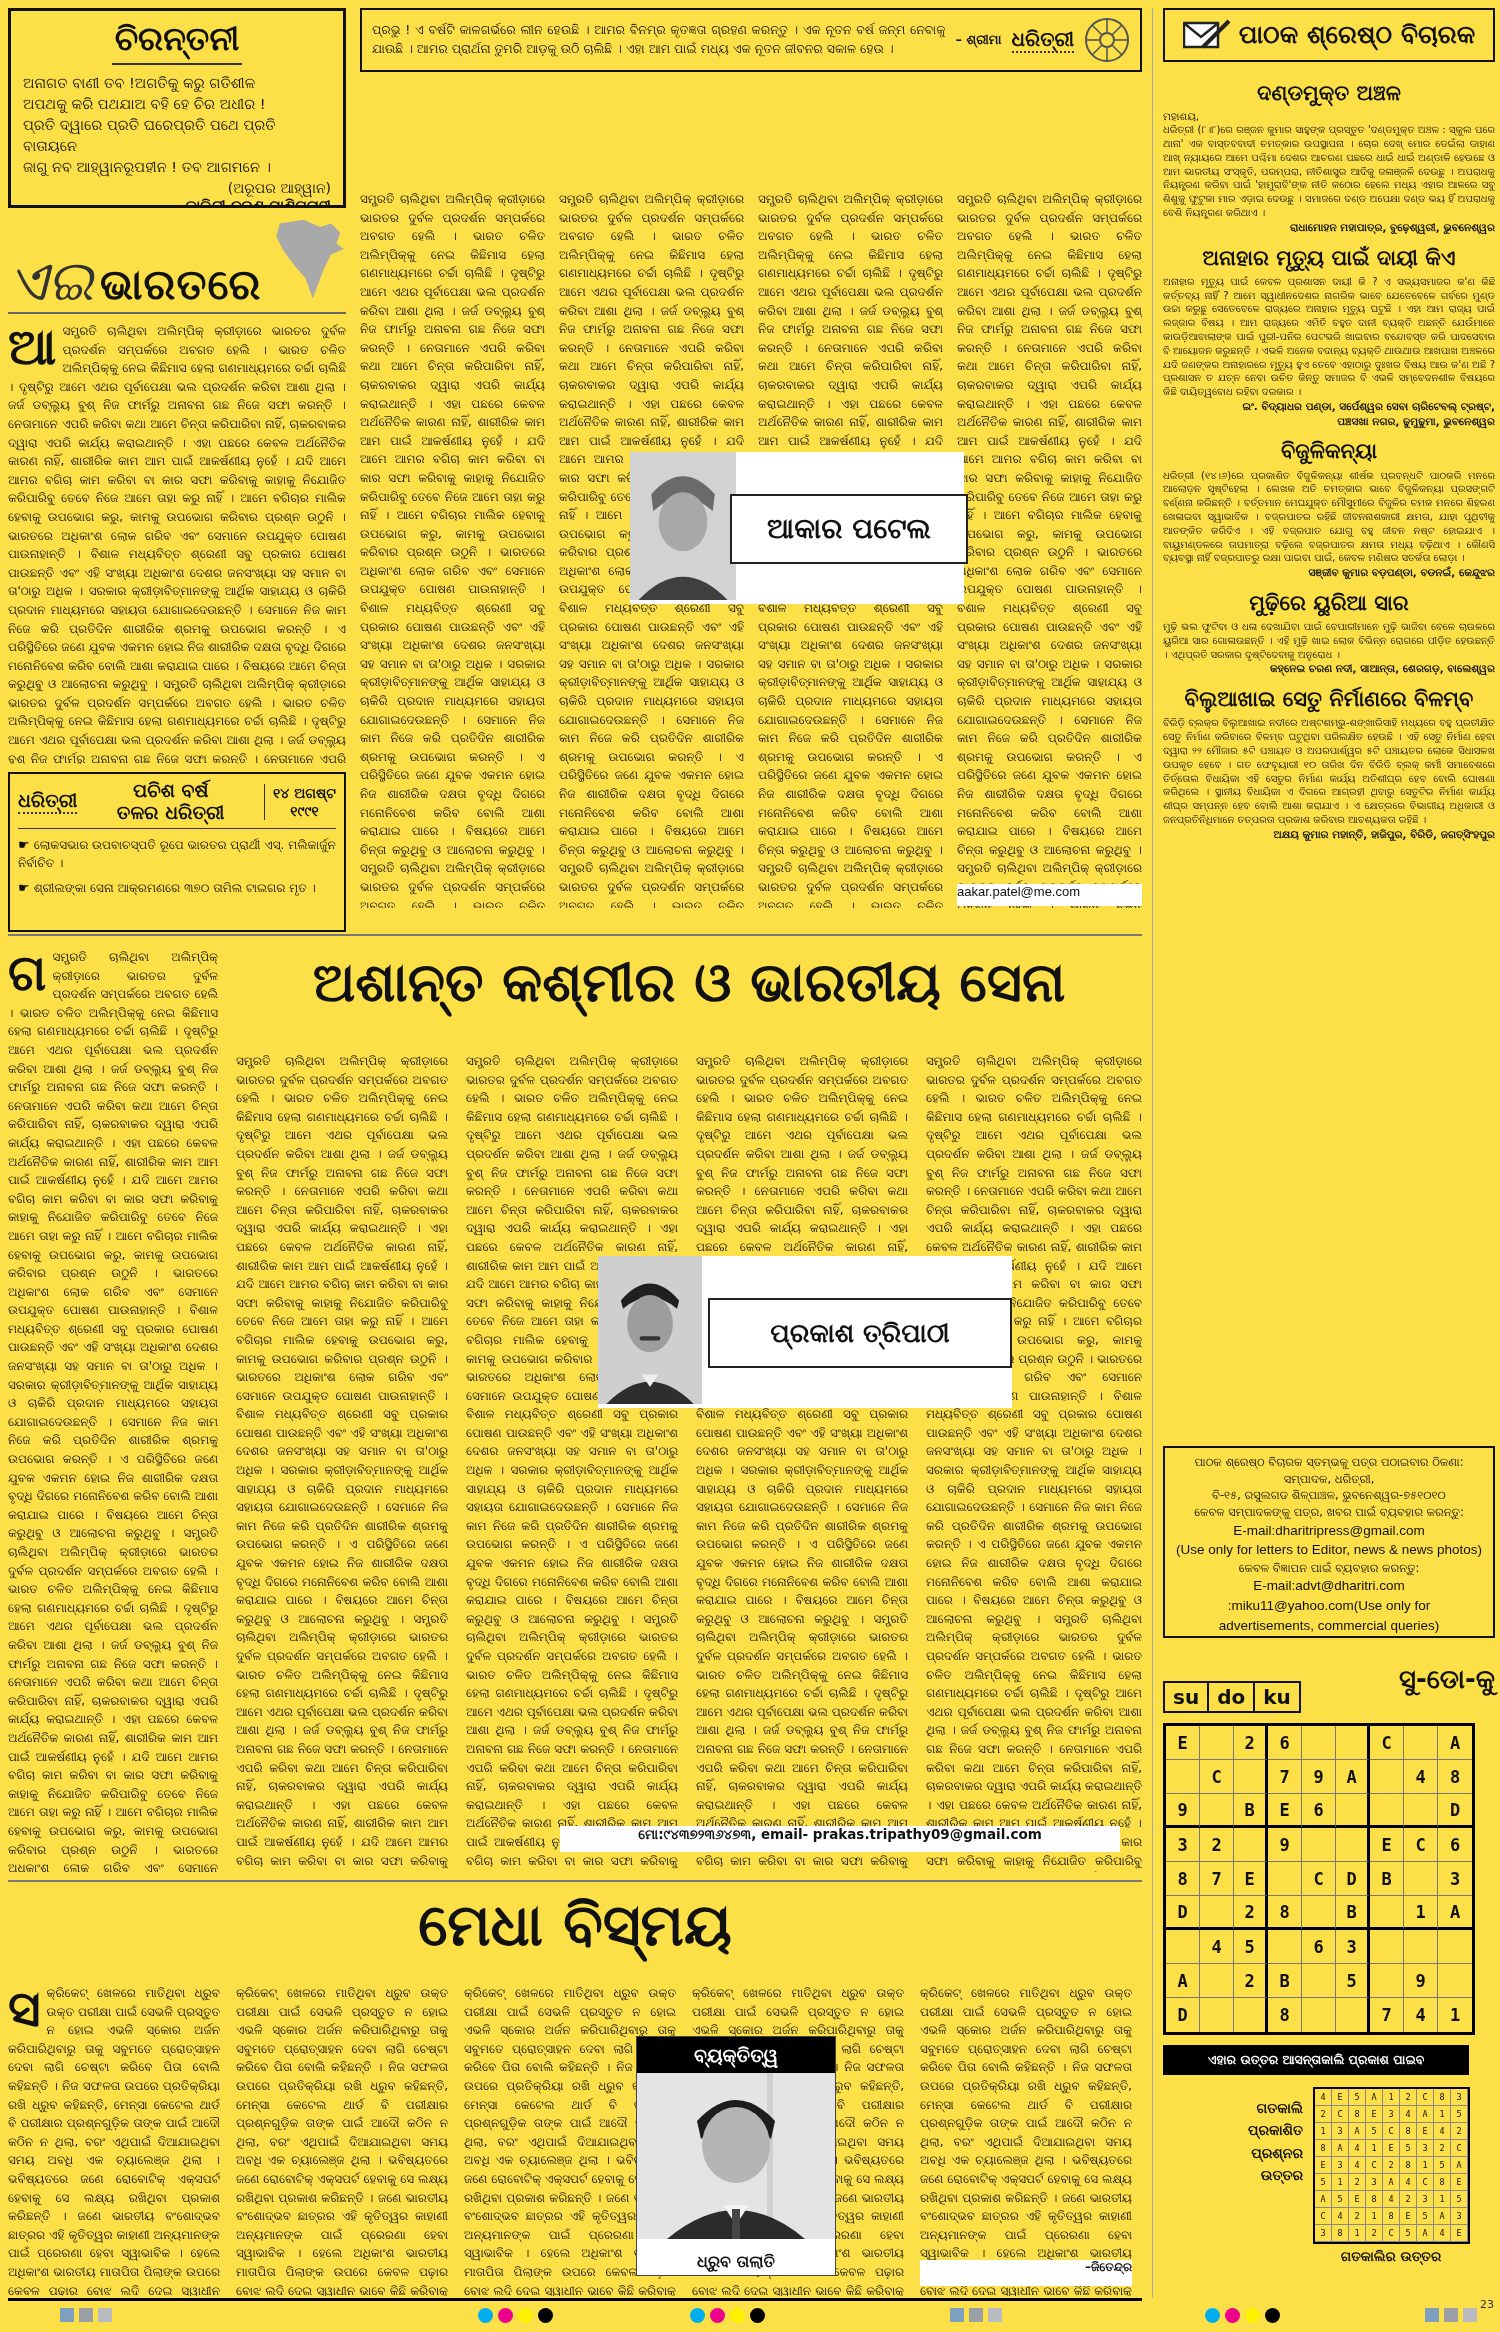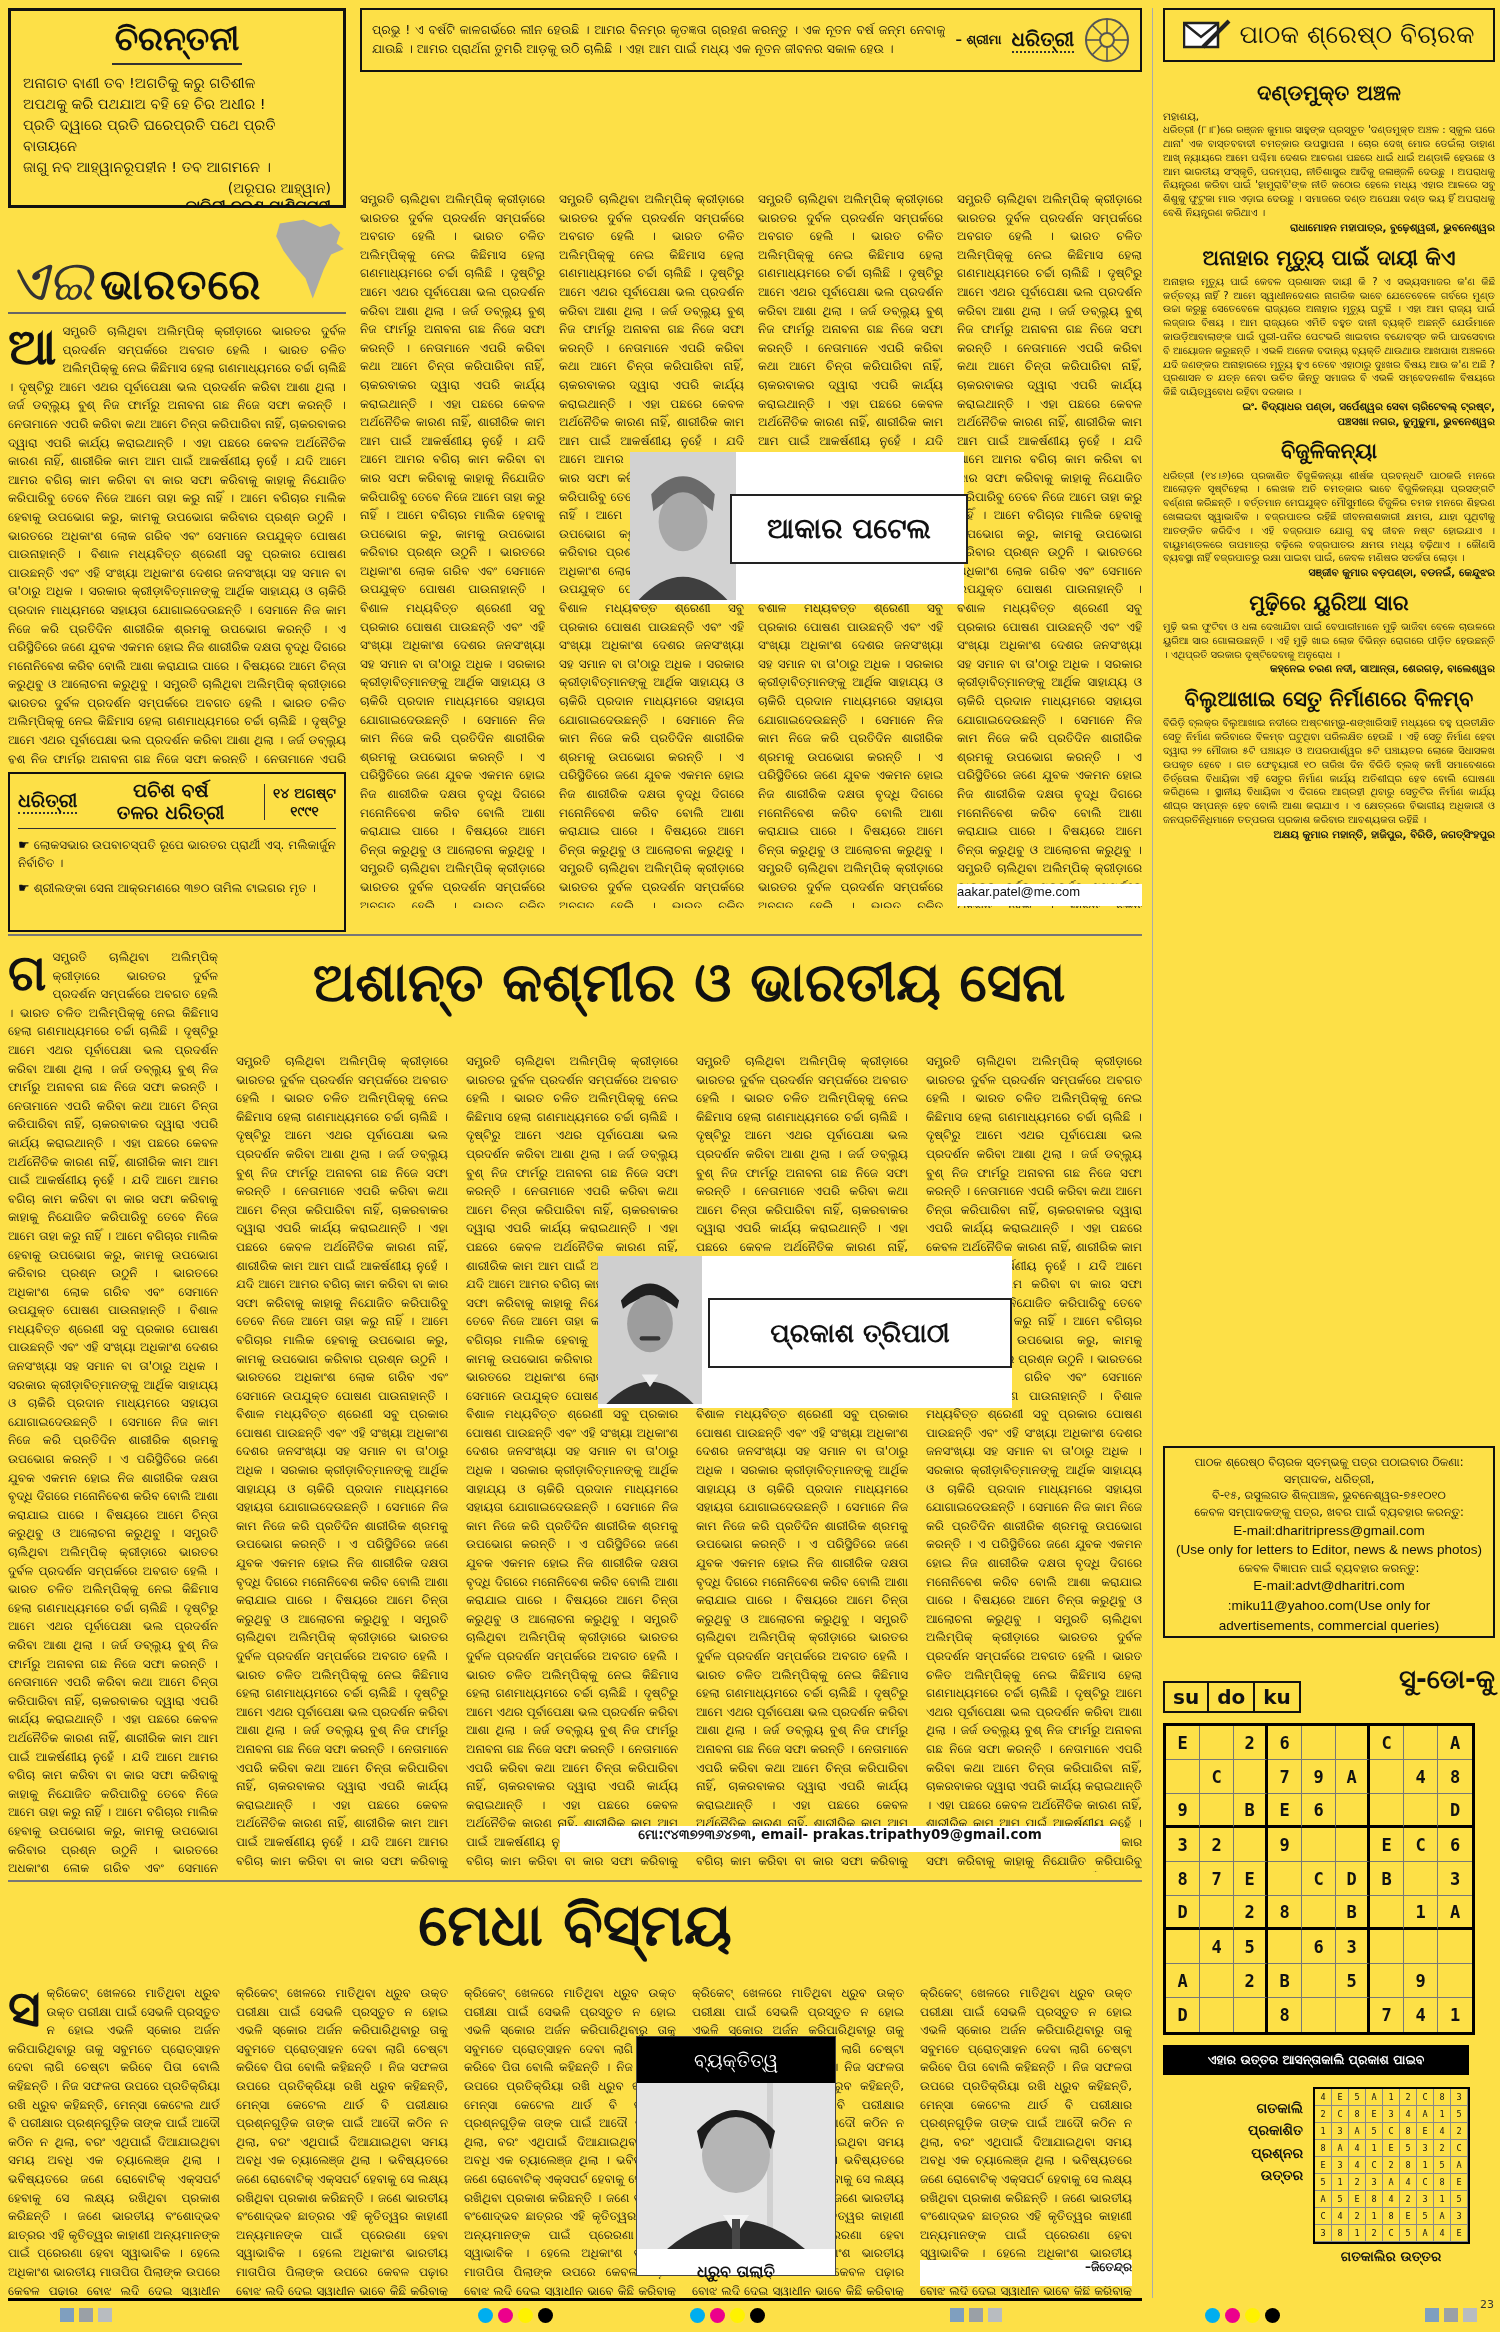--- a/index.html
+++ b/index.html
@@ -61,32 +61,32 @@
   #a2-byline .namebox{position:absolute;left:110px;top:42px;width:300px;height:66px;border:2px solid #222;
             display:flex;align-items:center;justify-content:center;font-size:26px;font-weight:900;background:#fff;}
   #a2-contact{left:560px;top:1826px;width:560px;height:26px;background:#fff;text-align:center;
             font-weight:bold;font-size:13.5px;}
 
   
   #rule-a3{left:8px;top:1880px;width:1134px;height:2px;}
   #a3-headline{left:8px;top:1888px;width:1134px;height:86px;font-size:58px;font-weight:900;text-align:center;line-height:1.3;}
   .a3col{top:1984px;width:212px;height:312px;}
   #a3-photo{left:636px;top:2036px;width:200px;height:240px;background:#fff;border:1px solid #444;box-sizing:border-box;}
-  #a3-photo .bar{height:46px;background:#000;color:#fff;display:flex;align-items:center;justify-content:center;
-            font-size:19px;font-weight:normal;}
+  #a3-photo .bar{height:36px;background:#000;color:#fff;display:flex;align-items:center;justify-content:center;
+            font-size:19px;font-weight:bold;}
   #a3-photo .ph{height:166px;}
   #a3-photo .cap{height:36px;display:flex;align-items:center;justify-content:center;font-size:16px;font-weight:bold;}
   #a3-sig{left:920px;top:2260px;width:212px;height:26px;background:#fff;text-align:right;font-weight:900;font-size:12px;}
   #rule-bot{left:8px;top:2298px;width:1134px;height:3px;}
 
   
   #vsep{left:1152px;top:8px;width:1px;height:2290px;background:#aaa;}
   #letters-head{left:1163px;top:8px;width:332px;height:54px;border:2.5px solid #111;box-sizing:border-box;
             display:flex;align-items:center;justify-content:center;gap:8px;}
-  #letters-head .t{font-size:25px;font-weight:400;}
+  #letters-head .t{font-size:25px;font-weight:700;}
   #letters-flow{left:1163px;top:70px;width:332px;height:1368px;overflow:hidden;}
   .lt-title{font-size:21px;font-weight:900;text-align:center;margin:10px 0 4px 0;line-height:1.25;}
   .lt-body{font-size:10px;line-height:1.38;text-align:justify;}
   .lt-sal{font-size:10.5px;}
   .lt-sig{font-size:10.5px;font-weight:bold;text-align:right;line-height:1.4;}
   #contact-box{left:1163px;top:1446px;width:332px;height:192px;border:2px solid #111;box-sizing:border-box;
             padding:6px 4px;text-align:center;overflow:hidden;}
   #contact-box .ln{font-size:11.5px;line-height:1.45;}
   #contact-box .latin{font-size:13.5px;font-family:"Liberation Sans",sans-serif;}
 

